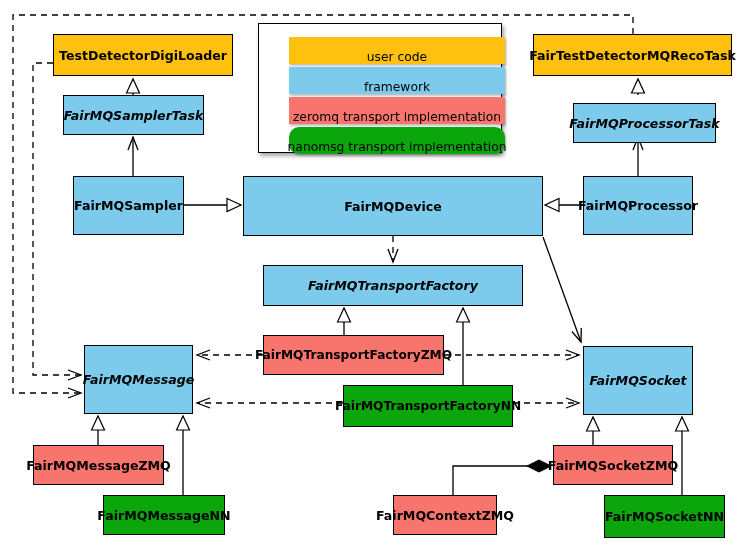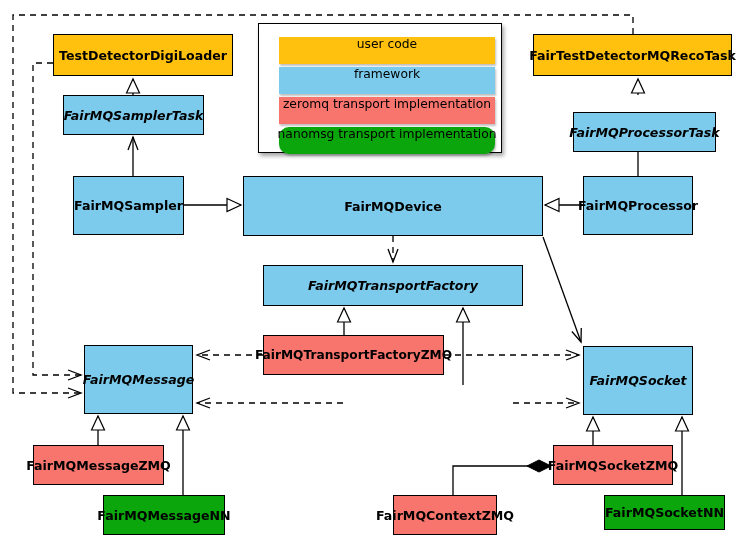--- a/index.html
+++ b/index.html
@@ -17,22 +17,22 @@
   .cat-user{background:#FFC10E;}
   .cat-framework{background:#7DCBEC;}
   .cat-zmq{background:#F8756E;}
   .cat-nn{background:#0BA60C;}
   .legend{
     position:absolute;left:258px;top:23px;width:244px;height:130px;
     background:#fff;border:1.4px solid #000;box-sizing:border-box;
     box-shadow:2px 3px 4px rgba(0,0,0,0.35);
   }
   .lg-strip{
-    position:absolute;left:20px;width:216px;height:27px;
-    display:flex;align-items:flex-start;justify-content:center;
+    position:absolute;left:30px;width:216px;height:27px;
+    display:flex;align-items:flex-end;justify-content:center;
     font-size:12.3px;font-weight:400;color:#000;white-space:nowrap;
     box-shadow:1px 2px 2px rgba(0,0,0,0.25);
   }
   .lg-0{top:13px;background:#FFC10E;}
   .lg-1{top:43px;background:#7DCBEC;}
   .lg-2{top:73px;background:#F8756E;}
   .lg-3{top:103px;background:#0BA60C;border-radius:10px;}
   .cpath{fill:none;stroke:#000;stroke-width:1.3px;}
   .dashed{stroke-dasharray:6 5;}
 </style>
@@ -136,53 +136,56 @@
 
   <div class="node cat-user" style="left:53px;top:34px;width:180px;height:42px">
     <span>TestDetectorDigiLoader</span>
   </div>
   <div class="node cat-user" style="left:533px;top:34px;width:199px;height:42px">
     <span>FairTestDetectorMQRecoTask</span>
   </div>
   <div class="node cat-framework abstract" style="left:63px;top:95px;width:141px;height:40px">
     <span>FairMQSamplerTask</span>
   </div>
-  <div class="node cat-framework abstract" style="left:573px;top:112px;width:143px;height:40px">
+  <div class="node cat-framework abstract" style="left:573px;top:103px;width:143px;height:40px">
     <span>FairMQProcessorTask</span>
   </div>
   <div class="node cat-framework" style="left:73px;top:176px;width:111px;height:59px">
     <span>FairMQSampler</span>
   </div>
   <div class="node cat-framework" style="left:243px;top:176px;width:300px;height:60px">
     <span>FairMQDevice</span>
   </div>
   <div class="node cat-framework" style="left:583px;top:176px;width:110px;height:59px">
     <span>FairMQProcessor</span>
   </div>
   <div class="node cat-framework abstract" style="left:263px;top:265px;width:260px;height:41px">
     <span>FairMQTransportFactory</span>
   </div>
   <div class="node cat-zmq" style="left:263px;top:335px;width:181px;height:40px;font-size:12.2px">
     <span>FairMQTransportFactoryZMQ</span>
+  </div>
+  <div class="node cat-nn" style="left:343px;top:385px;width:170px;height:42px;font-size:12.2px">
+    <span>FairMQTransportFactoryNN</span>
   </div>
   <div class="node cat-framework abstract" style="left:84px;top:345px;width:109px;height:69px">
     <span>FairMQMessage</span>
   </div>
   <div class="node cat-framework abstract" style="left:583px;top:346px;width:110px;height:69px">
     <span>FairMQSocket</span>
   </div>
   <div class="node cat-zmq" style="left:33px;top:445px;width:131px;height:40px">
     <span>FairMQMessageZMQ</span>
   </div>
   <div class="node cat-nn" style="left:103px;top:495px;width:122px;height:40px">
     <span>FairMQMessageNN</span>
   </div>
   <div class="node cat-zmq" style="left:393px;top:495px;width:104px;height:40px">
     <span>FairMQContextZMQ</span>
   </div>
   <div class="node cat-zmq" style="left:553px;top:445px;width:120px;height:40px">
     <span>FairMQSocketZMQ</span>
   </div>
-  <div class="node cat-nn" style="left:604px;top:495px;width:121px;height:35px">
+  <div class="node cat-nn" style="left:604px;top:495px;width:121px;height:43px">
     <span>FairMQSocketNN</span>
   </div>
 
 </div>
 
 </body></html>

